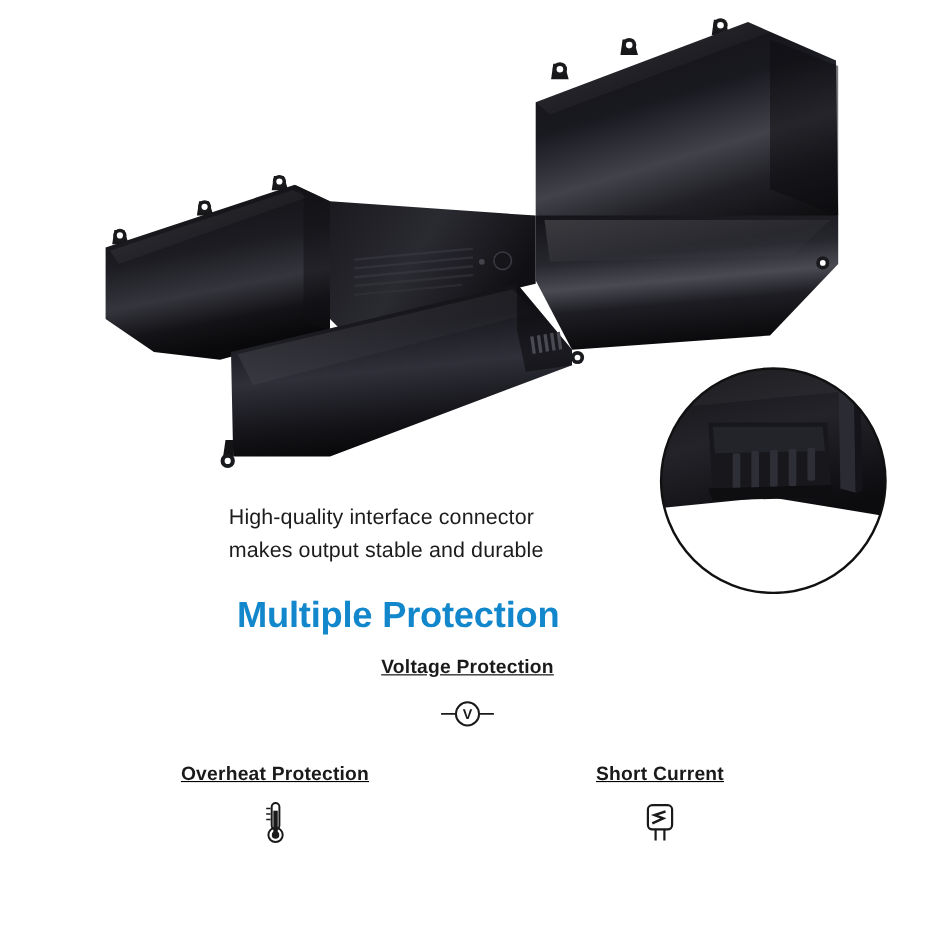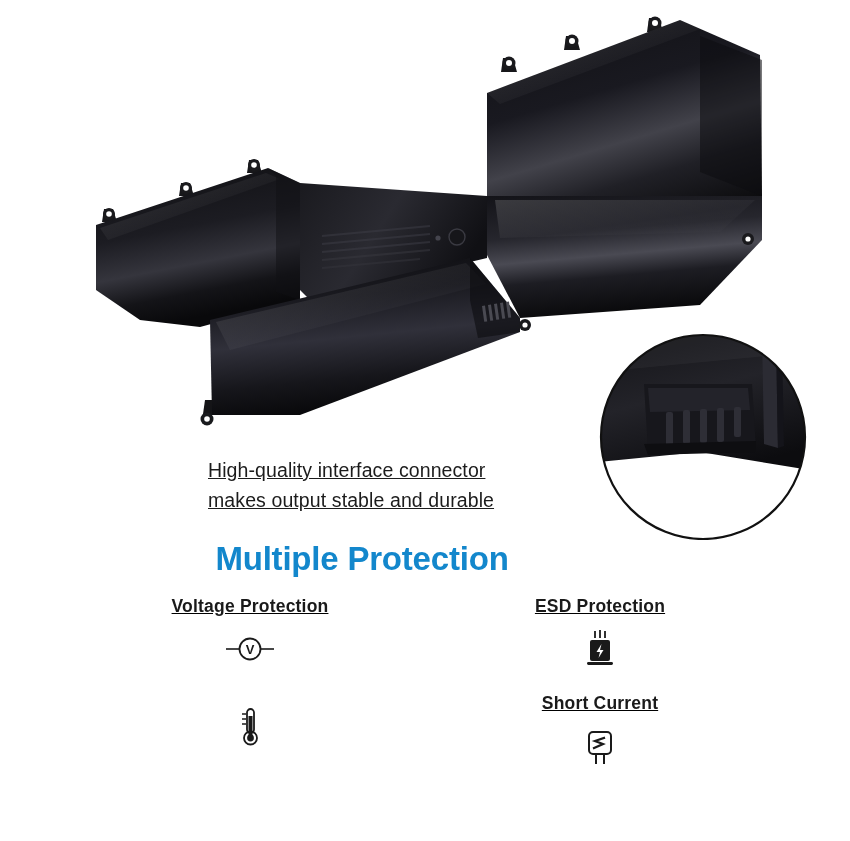--- a/index.html
+++ b/index.html
@@ -37,21 +37,20 @@
     top: 455px;
     width: 400px;
     font-size: 19.5px;
     line-height: 30px;
     color: #1c1c1c;
     letter-spacing: 0.1px;
   }
   #caption .cap-line {
     display: block;
     white-space: nowrap;
-    text-decoration: underline;
   }
 
   
   #section-heading {
     position: absolute;
     left: 0;
     top: 540px;
     width: 724px;
     text-align: center;
     font-size: 33px;
@@ -279,40 +278,28 @@
         <div class="prot-icon">
           <svg width="54" height="30" viewBox="0 0 54 30">
             <line x1="3" y1="15" x2="16" y2="15" stroke="#1a1a1a" stroke-width="1.6"></line>
             <line x1="38" y1="15" x2="51" y2="15" stroke="#1a1a1a" stroke-width="1.6"></line>
             <circle cx="27" cy="15" r="10.5" fill="none" stroke="#1a1a1a" stroke-width="1.8"></circle>
             <text x="27" y="20" text-anchor="middle" font-family="'Liberation Sans', sans-serif" font-size="13" font-weight="bold" fill="#1a1a1a">V</text>
           </svg>
         </div>
       </div>
 
+
+
+    </div>
+
+    <div class="prot-row row-two">
+
       <div class="prot-cell">
-        <div class="prot-label">ESD Protection</div>
-        <div class="prot-icon">
-          <svg width="34" height="40" viewBox="0 0 34 40">
-            <line x1="12" y1="2" x2="12" y2="9" stroke="#1a1a1a" stroke-width="1.8"></line>
-            <line x1="17" y1="1" x2="17" y2="9" stroke="#1a1a1a" stroke-width="1.8"></line>
-            <line x1="22" y1="2" x2="22" y2="9" stroke="#1a1a1a" stroke-width="1.8"></line>
-            <rect x="7" y="11" width="20" height="21" rx="2" fill="#1a1a1a"></rect>
-            <path d="M18.5 15 L13.5 23 L17 23 L15.5 29 L20.5 21 L17 21 Z" fill="#ffffff"></path>
-            <rect x="4" y="33" width="26" height="3" rx="1.4" fill="#1a1a1a"></rect>
-          </svg>
-        </div>
-      </div>
-
-
-    </div>
-
-    <div class="prot-row row-two">
-
-      <div class="prot-cell">
+        <div class="prot-label">Overheat Protection</div>
         <div class="prot-icon">
           <svg width="26" height="42" viewBox="0 0 26 42">
             <rect x="10" y="3" width="7" height="24" rx="3.5" fill="none" stroke="#1a1a1a" stroke-width="1.8"></rect>
             <circle cx="13.5" cy="32" r="6.5" fill="none" stroke="#1a1a1a" stroke-width="1.8"></circle>
             <rect x="11.5" y="10" width="4" height="20" fill="#1a1a1a"></rect>
             <circle cx="13.5" cy="32" r="3.4" fill="#1a1a1a"></circle>
             <line x1="5" y1="8" x2="9" y2="8" stroke="#1a1a1a" stroke-width="1.5"></line>
             <line x1="5" y1="13" x2="9" y2="13" stroke="#1a1a1a" stroke-width="1.5"></line>
             <line x1="5" y1="18" x2="9" y2="18" stroke="#1a1a1a" stroke-width="1.5"></line>
           </svg>

